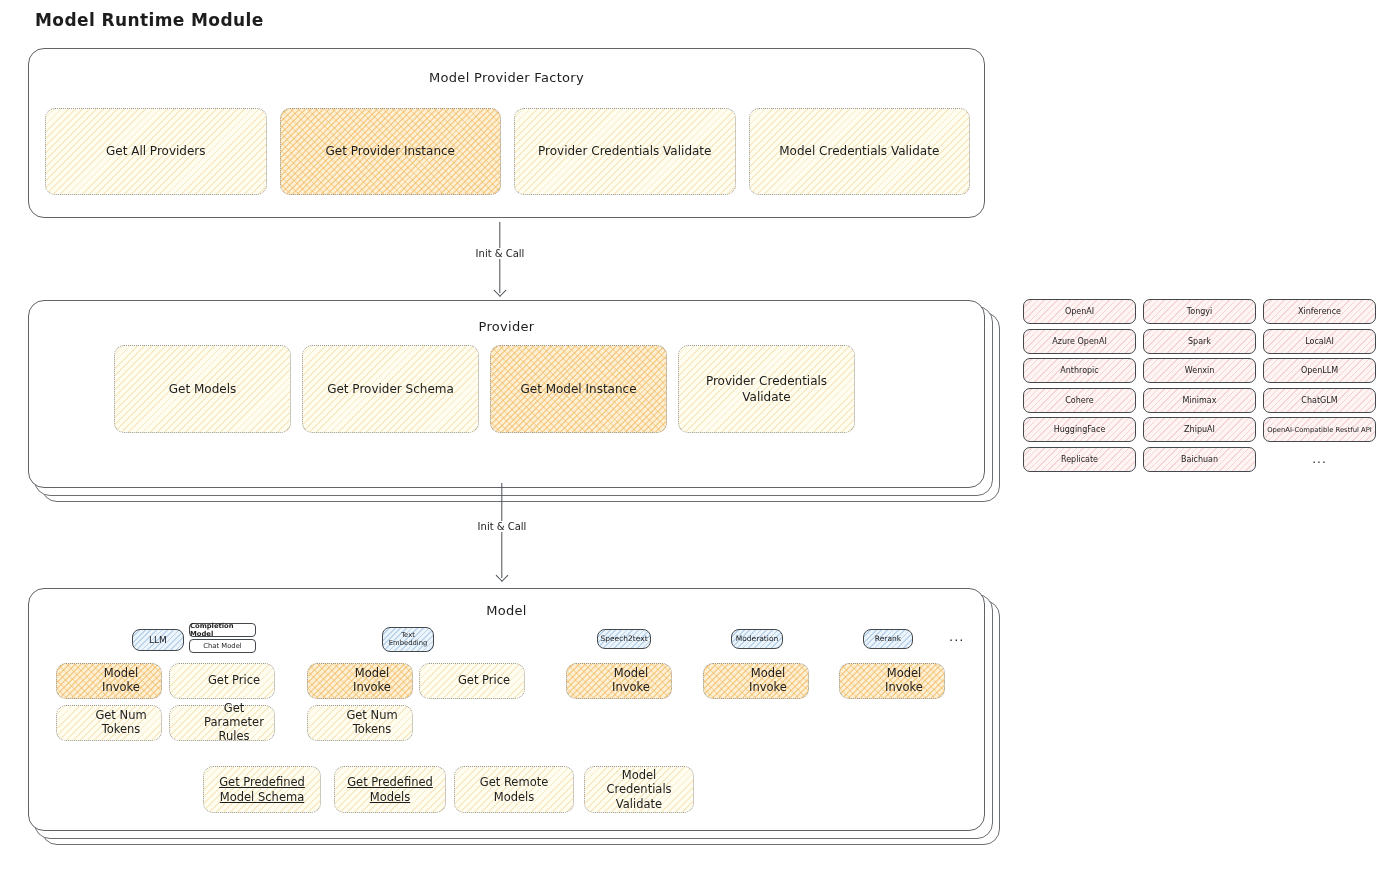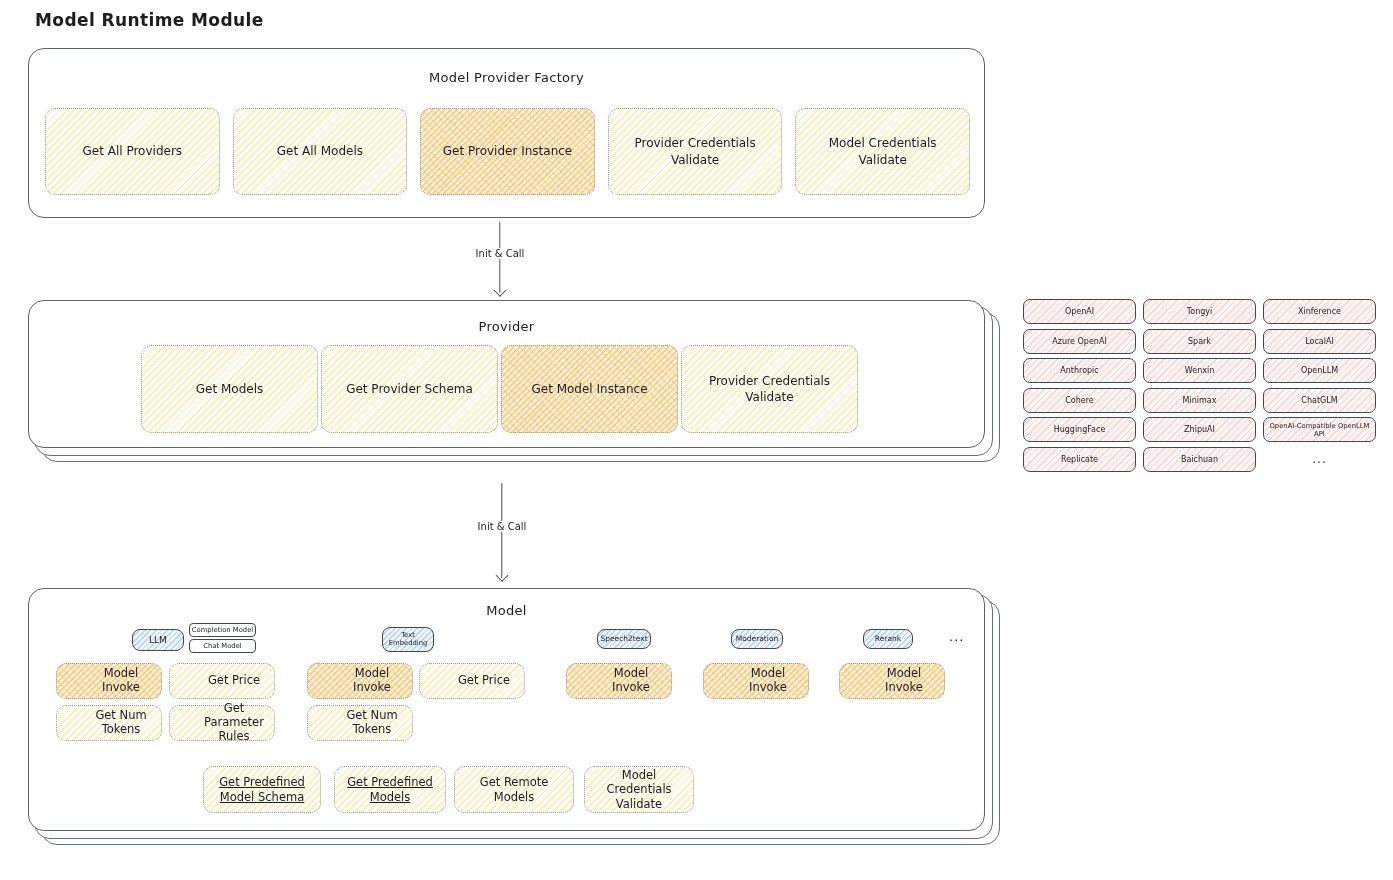--- a/index.html
+++ b/index.html
@@ -25,21 +25,21 @@
       background-image:
         repeating-linear-gradient(135deg,rgba(240,173,78,.5) 0 1.4px,transparent 1.4px 4.2px),
         repeating-linear-gradient(45deg,rgba(240,173,78,.3) 0 1.4px,transparent 1.4px 6px);}
   .fill-pink{background-color:#fef4f4;
       background-image:repeating-linear-gradient(135deg,rgba(226,134,134,.28) 0 1.2px,transparent 1.2px 4.6px);}
   .fill-blue{background-color:#ecf4fb;
       background-image:repeating-linear-gradient(135deg,rgba(96,153,208,.35) 0 1.2px,transparent 1.2px 4px);}
 
   .factory-row{position:absolute;left:16px;right:14px;top:59px;display:flex;gap:13px;}
   .factory-row .sketch-btn{flex:1;height:87px;}
-  .provider-row{position:absolute;left:112px;top:44px;display:flex;gap:3px;}
+  .provider-row{position:absolute;left:85px;top:44px;display:flex;gap:11px;}
   .provider-row .sketch-btn{width:177px;height:88px;}
 
   
   .v-arrow{position:absolute;width:90px;}
   .arrow-line{position:absolute;left:50%;top:0;bottom:2px;width:1.4px;background:#4a4f54;transform:translateX(-50%);}
   .arrow-head{position:absolute;bottom:0;left:50%;width:8px;height:8px;
       border-left:1.5px solid #4a4f54;border-bottom:1.5px solid #4a4f54;
       transform:translateX(-50%) rotate(-45deg);}
   .arrow-label{position:absolute;left:50%;transform:translateX(-50%);background:#fff;
       padding:0 4px;font-size:10px;white-space:nowrap;}
@@ -67,34 +67,33 @@
 <body>
 
 <div class="canvas">
 
   <div class="page-title">Model Runtime Module</div>
 
   <div class="card" style="left:28px;top:48px;width:957px;height:170px;">
     <div class="card-title" style="top:21px;">Model Provider Factory</div>
     <div class="factory-row">
       <div class="sketch-btn fill-yellow">Get All Providers</div>
-      <div class="sketch-btn fill-yellow">Get All Models</div>
       <div class="sketch-btn fill-orange">Get Provider Instance</div>
       <div class="sketch-btn fill-yellow">Provider Credentials Validate</div>
       <div class="sketch-btn fill-yellow">Model Credentials Validate</div>
     </div>
   </div>
 
   <div class="v-arrow" style="left:455px;top:222px;height:73px;">
     <div class="arrow-line"></div>
     <div class="arrow-label" style="top:26px;">Init &amp; Call</div>
     <div class="arrow-head"></div>
   </div>
 
-  <div class="card stacked" style="left:28px;top:300px;width:957px;height:148px;">
+  <div class="card stacked" style="left:28px;top:300px;width:957px;height:188px;">
     <div class="card-title" style="top:18px;">Provider</div>
     <div class="provider-row">
       <div class="sketch-btn fill-yellow">Get Models</div>
       <div class="sketch-btn fill-yellow">Get Provider Schema</div>
       <div class="sketch-btn fill-orange">Get Model Instance</div>
       <div class="sketch-btn fill-yellow">Provider Credentials Validate</div>
     </div>
   </div>
 
   <div class="pgrid">
@@ -105,37 +104,37 @@
     <div class="pcell fill-pink">Spark</div>
     <div class="pcell fill-pink">LocalAI</div>
     <div class="pcell fill-pink">Anthropic</div>
     <div class="pcell fill-pink">Wenxin</div>
     <div class="pcell fill-pink">OpenLLM</div>
     <div class="pcell fill-pink">Cohere</div>
     <div class="pcell fill-pink">Minimax</div>
     <div class="pcell fill-pink">ChatGLM</div>
     <div class="pcell fill-pink">HuggingFace</div>
     <div class="pcell fill-pink">ZhipuAI</div>
-    <div class="pcell fill-pink small">OpenAI-Compatible OpenLLM API</div>
+    <div class="pcell fill-pink small">OpenAI-Compatible Restful API</div>
     <div class="pcell fill-pink">Replicate</div>
     <div class="pcell fill-pink">Baichuan</div>
     <div class="pcell-none">...</div>
   </div>
 
   <div class="v-arrow" style="left:457px;top:483px;height:97px;">
     <div class="arrow-line"></div>
     <div class="arrow-label" style="top:38px;">Init &amp; Call</div>
     <div class="arrow-head"></div>
   </div>
 
   <div class="card stacked" style="left:28px;top:588px;width:957px;height:243px;">
     <div class="card-title" style="top:14px;">Model</div>
 
     <div class="abs tab-blue fill-blue" style="left:103px;top:40px;width:52px;height:22px;font-size:9px;">LLM</div>
-    <div class="abs mini-tab" style="left:160px;top:34px;width:67px;height:14px;">Completion Model</div>
+    <div class="abs mini-tab" style="left:160px;top:34px;width:67px;height:14px;font-weight:bold;">Completion Model</div>
     <div class="abs mini-tab" style="left:160px;top:50px;width:67px;height:14px;">Chat Model</div>
     <div class="abs tab-blue fill-blue" style="left:353px;top:38px;width:52px;height:25px;font-size:6.8px;">Text Embedding</div>
     <div class="abs tab-blue fill-blue" style="left:568px;top:40px;width:54px;height:20px;">Speech2text</div>
     <div class="abs tab-blue fill-blue" style="left:702px;top:40px;width:52px;height:20px;">Moderation</div>
     <div class="abs tab-blue fill-blue" style="left:834px;top:40px;width:50px;height:20px;">Rerank</div>
     <div class="abs dots" style="left:920px;top:40px;">...</div>
 
     <div class="abs sketch-btn m-btn fill-orange" style="left:27px;top:74px;">Model Invoke</div>
     <div class="abs sketch-btn m-btn fill-yellow" style="left:140px;top:74px;">Get Price</div>
     <div class="abs sketch-btn m-btn fill-orange" style="left:278px;top:74px;">Model Invoke</div>

